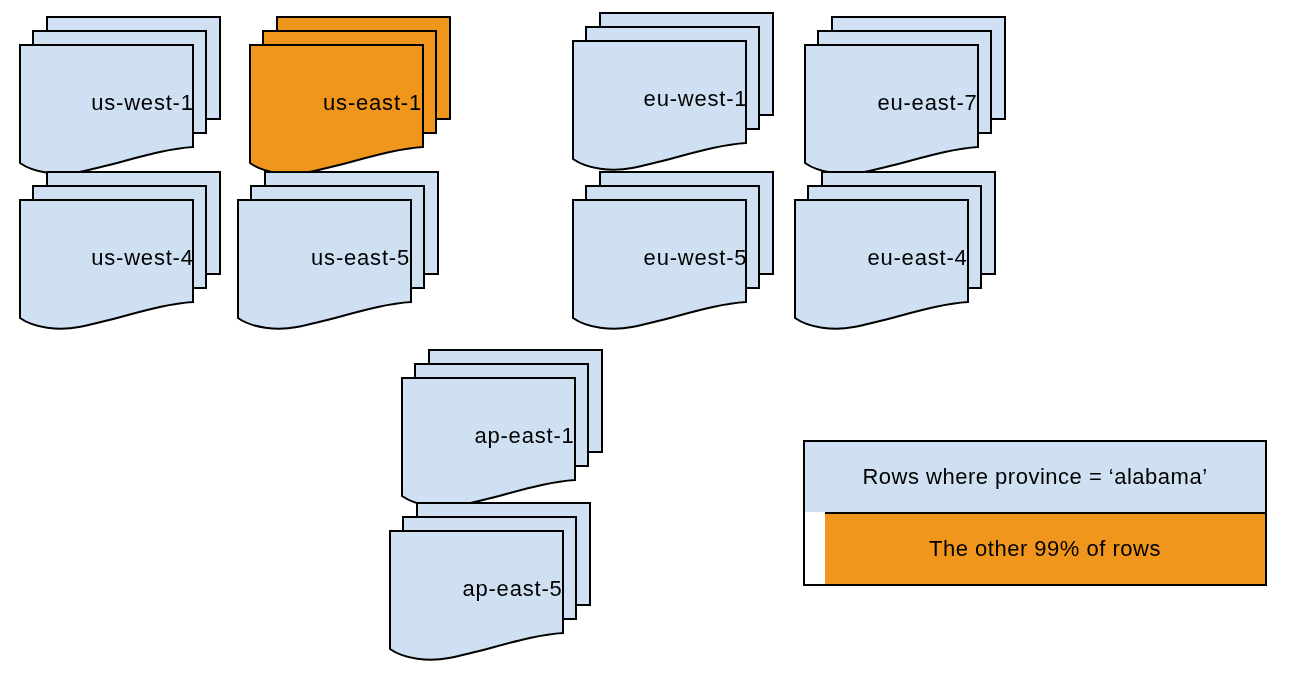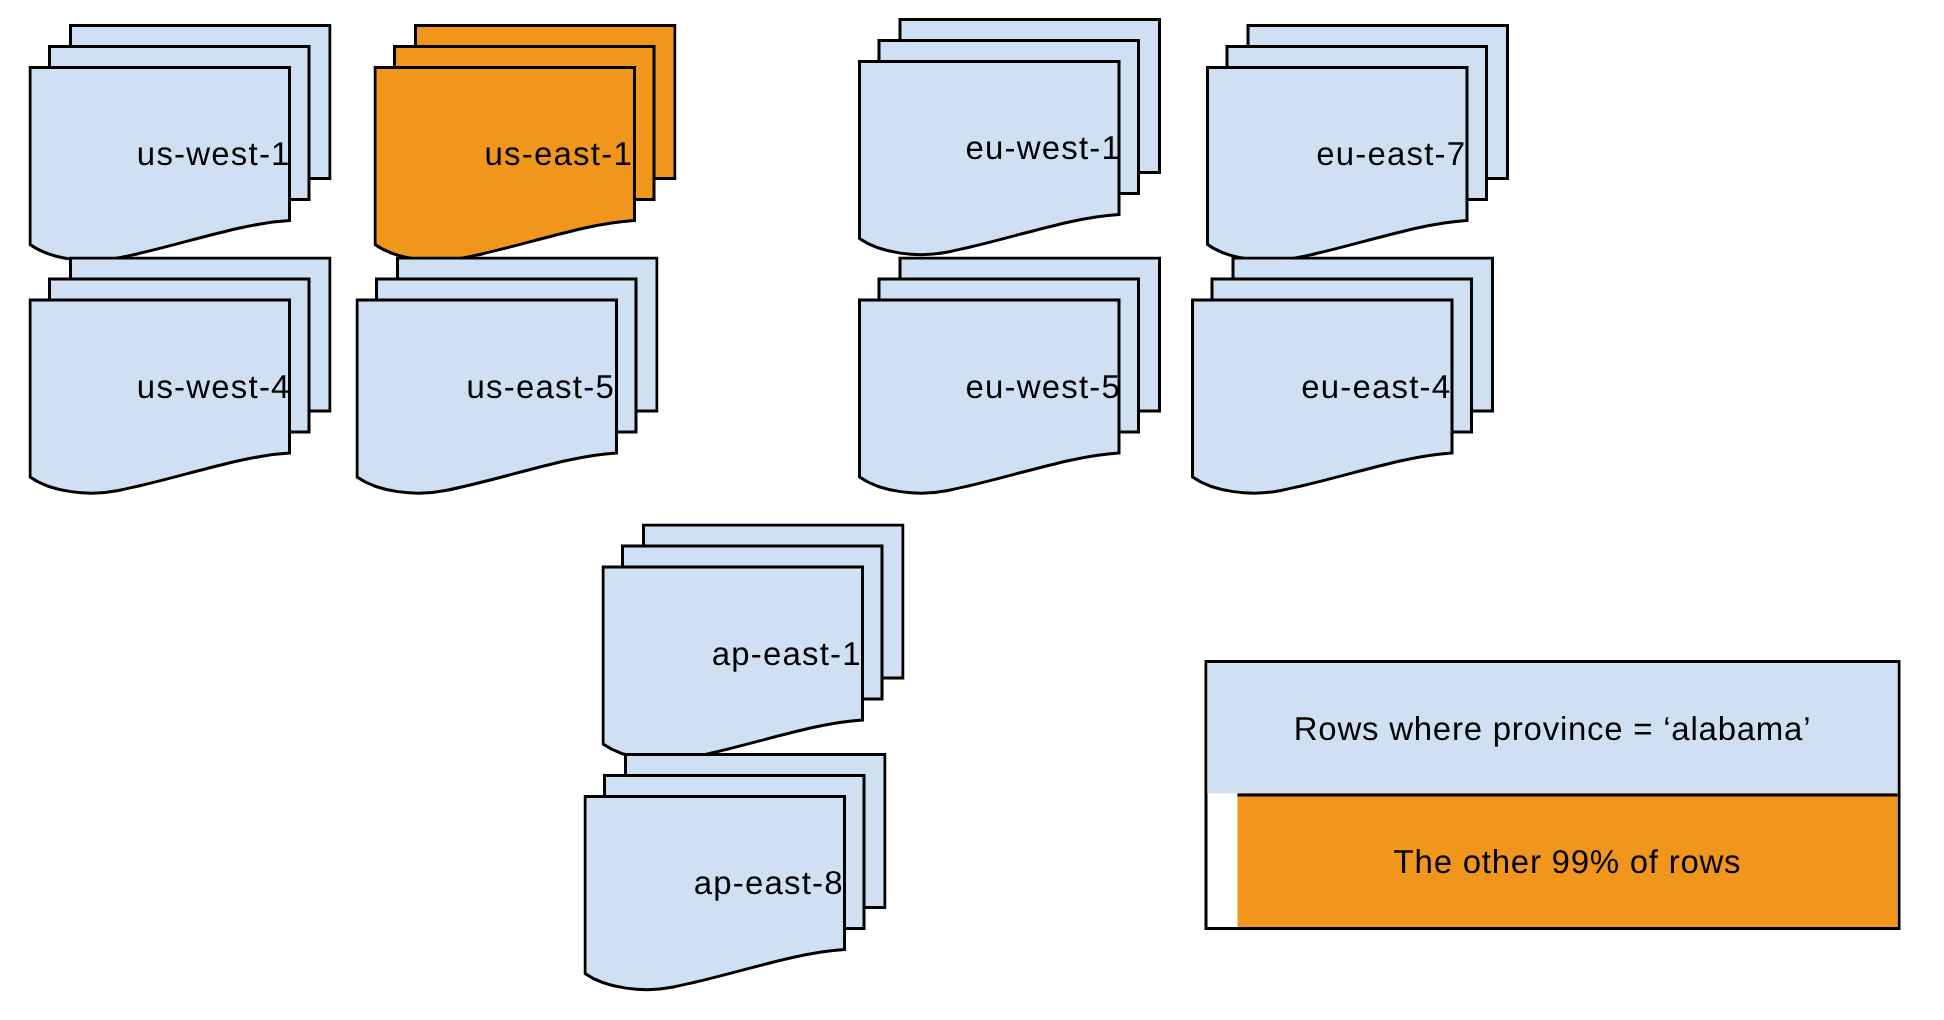--- a/index.html
+++ b/index.html
@@ -48,21 +48,21 @@
     color: #000000;
     pointer-events: none;
     white-space: nowrap;
     margin-left: 36px;
   }
   .legend {
     position: absolute;
     left: 803px;
     top: 440px;
     width: 464px;
-    height: 180px;
+    height: 146px;
     border: 2px solid var(--stroke);
     box-sizing: border-box;
     display: flex;
     flex-direction: column;
   }
   .legend-row {
     flex: 1 1 0;
     display: flex;
     align-items: center;
     justify-content: center;
@@ -153,21 +153,21 @@
         <path class="sheet" d="M1 29 L174 29 L174 131 C140 133 100 148 60 156 C40 160 15 157 1 147 Z"></path>
       </svg>
       <div class="stack-label">ap-east-1</div>
     </div>
       <div class="stack blue" style="left: 389px; top: 502px;">
       <svg class="stack-svg" width="202" height="160" viewBox="0 0 202 160">
         <rect class="sheet" x="28" y="1" width="173" height="102"></rect>
         <rect class="sheet" x="14" y="15" width="173" height="102"></rect>
         <path class="sheet" d="M1 29 L174 29 L174 131 C140 133 100 148 60 156 C40 160 15 157 1 147 Z"></path>
       </svg>
-      <div class="stack-label">ap-east-8</div>
+      <div class="stack-label">ap-east-5</div>
     </div>
     </div>
 
   <div class="legend">
 
   <div class="legend-row blue">
         <span>Rows where province = ‘alabama’</span>
       </div>
       <div class="legend-row orange">
         <span>The other 99% of rows</span>

